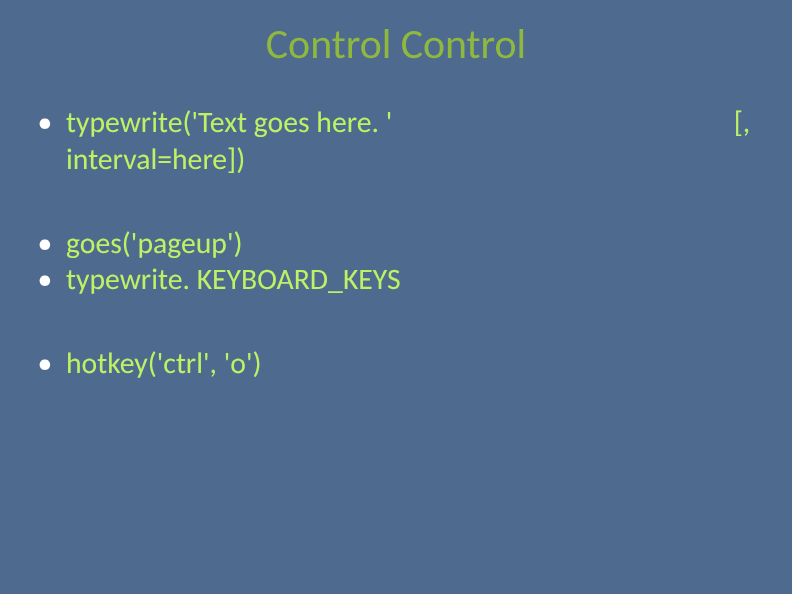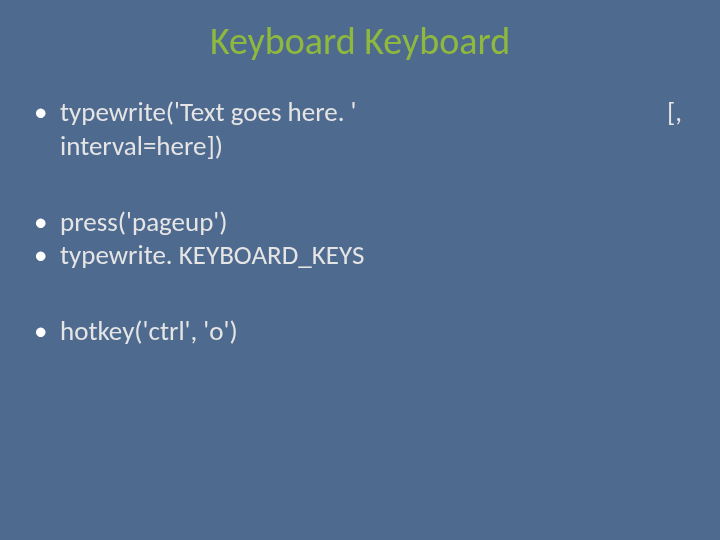--- a/index.html
+++ b/index.html
@@ -36,21 +36,21 @@
   ul {
     list-style: none;
     margin: 0;
     padding: 0;
   }
   li {
     position: relative;
     padding-left: 30px;
     font-size: 27px;
     line-height: 1.25;
-    color: #e5e5e5;
+    color: #bef264;
   }
   li::before {
     content: "•";
     position: absolute;
     left: 4px;
     top: 0;
     color: #ffffff;
     font-size: 27px;
   }
   .group { margin-bottom: 42px; }
@@ -60,38 +60,38 @@
     justify-content: space-between;
   }
   .first-right {
     padding-right: 8px;
   }
 </style>
 </head>
 <body>
 
 <div class="slide">
-  <div class="title">Keyboard Keyboard</div>
+  <div class="title">Control Control</div>
 
   <div class="body">
     <ul>
 
       <div class="group">
         <li>
           <div class="first-line">
             <span>typewrite('Text goes here. '</span>
             <span class="first-right">[,</span>
           </div>
           <div>interval=here])</div>
         </li>
       </div>
 
       <div class="group">
         <li>
-          <span>press('pageup')</span>
+          <span>goes('pageup')</span>
         </li>
         <li>
           <span>typewrite. KEYBOARD_KEYS</span>
         </li>
       </div>
 
       <div class="group">
         <li>
           <span>hotkey('ctrl', 'o')</span>
         </li>

